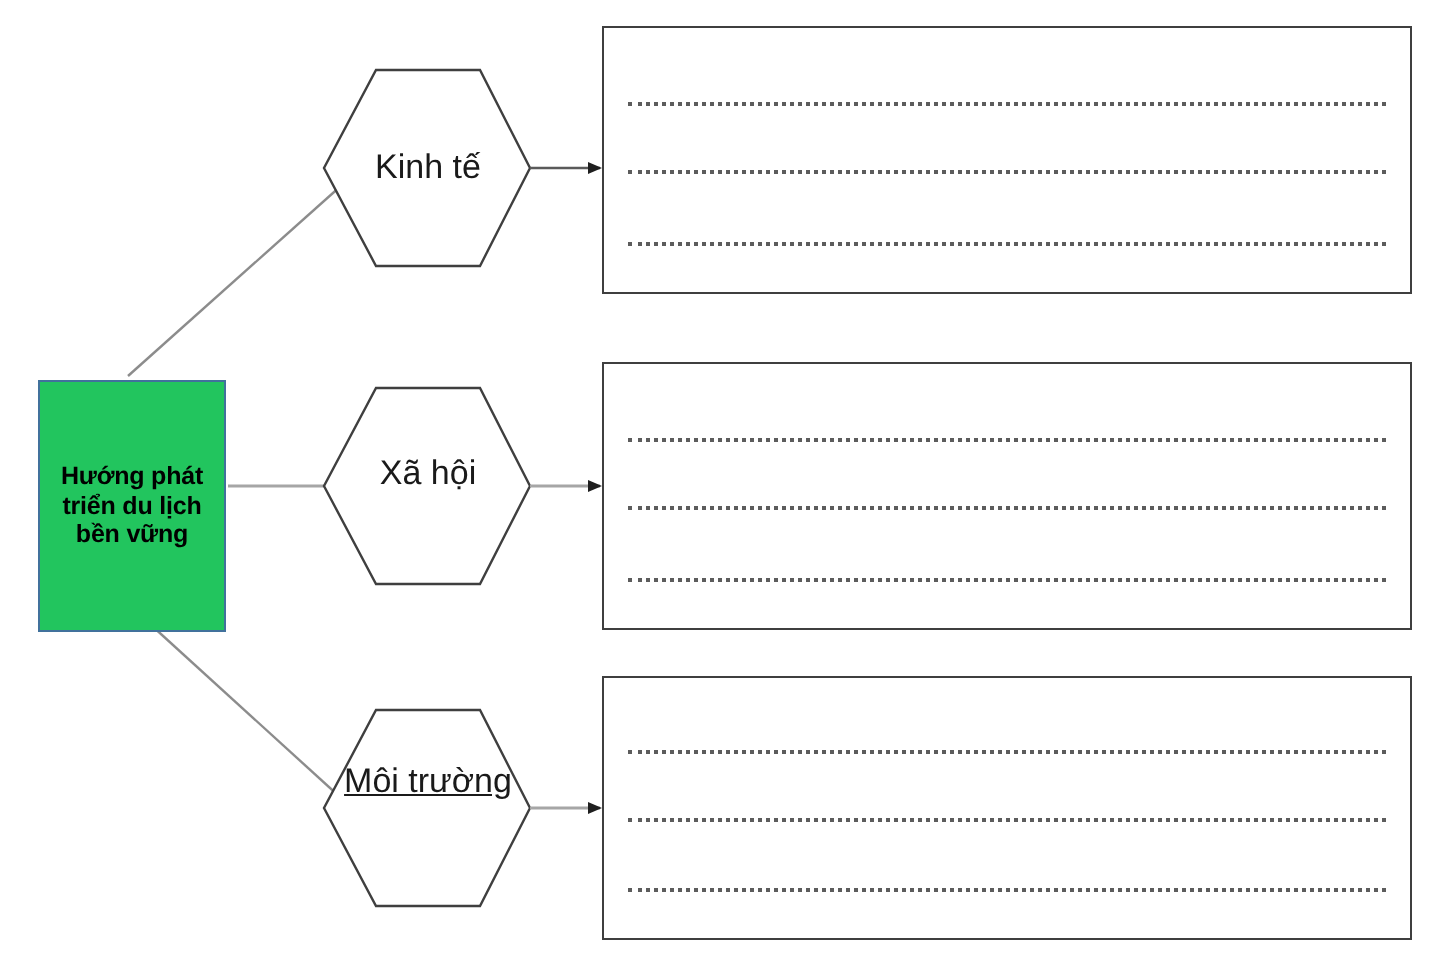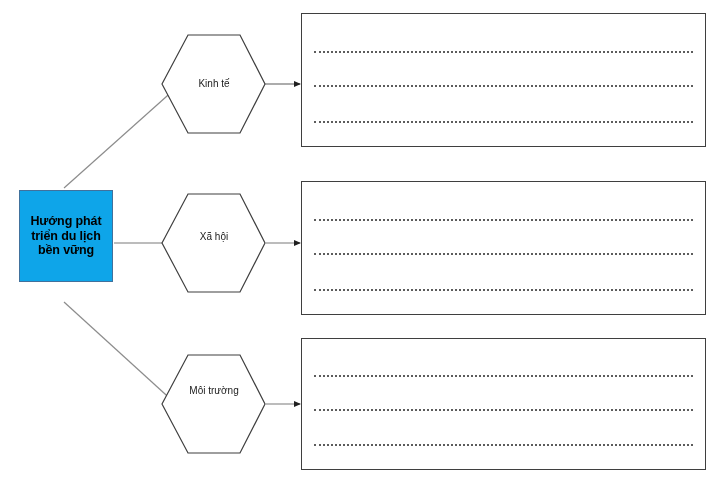--- a/index.html
+++ b/index.html
@@ -29,53 +29,53 @@
     height: 480px;
     pointer-events: none;
   }
 
   
   .root-box {
     position: absolute;
     left: 19px;
     top: 190px;
     width: 94px;
-    height: 92px;
+    height: 126px;
     box-sizing: border-box;
-    background: #0ea5e9;
+    background: #22c55e;
     border: 1.5px solid #41719C;
     display: flex;
     align-items: center;
     justify-content: center;
     text-align: center;
   }
   .root-box-label {
     font-size: 12.5px;
     font-weight: bold;
     color: #000000;
     line-height: 1.18;
     letter-spacing: -0.1px;
     padding: 0 2px;
   }
 
   
   .hex-label {
     position: absolute;
     width: 104px;
     text-align: center;
-    font-size: 10px;
+    font-size: 17px;
     color: #1a1a1a;
     line-height: 1.25;
     display: flex;
     align-items: center;
     justify-content: center;
   }
   #hex-label-1 { left: 162px; top: 35px;  height: 98px; }
   #hex-label-2 { left: 162px; top: 194px; height: 86px; }
-  #hex-label-3 { left: 162px; top: 355px; height: 72px; }
+  #hex-label-3 { left: 162px; top: 355px; height: 72px; text-decoration: underline; }
 
   
   .answer-box {
     position: absolute;
     left: 301px;
     width: 405px;
     box-sizing: border-box;
     background: #ffffff;
     border: 1.4px solid #3f3f3f;
     padding: 0;

